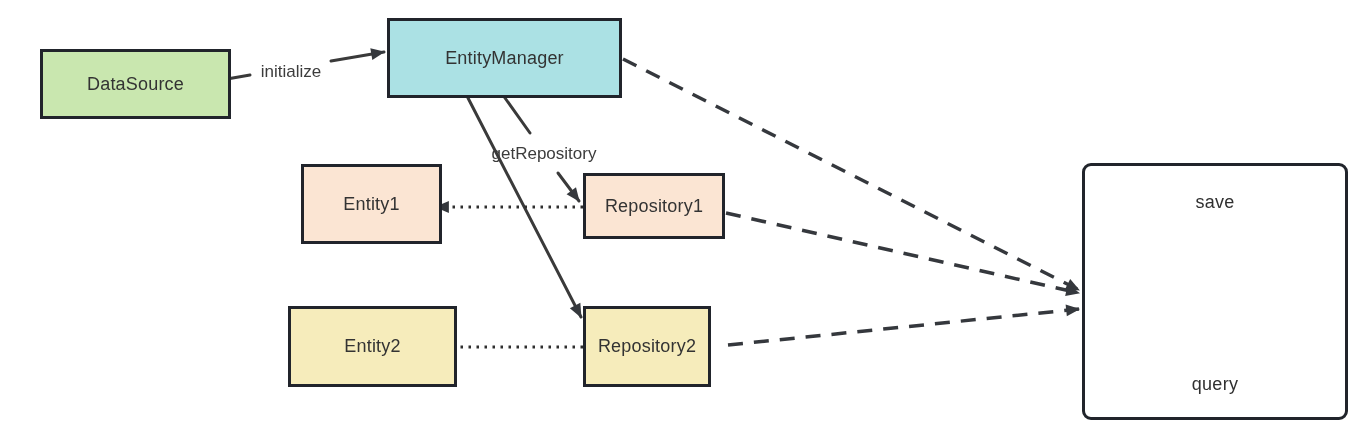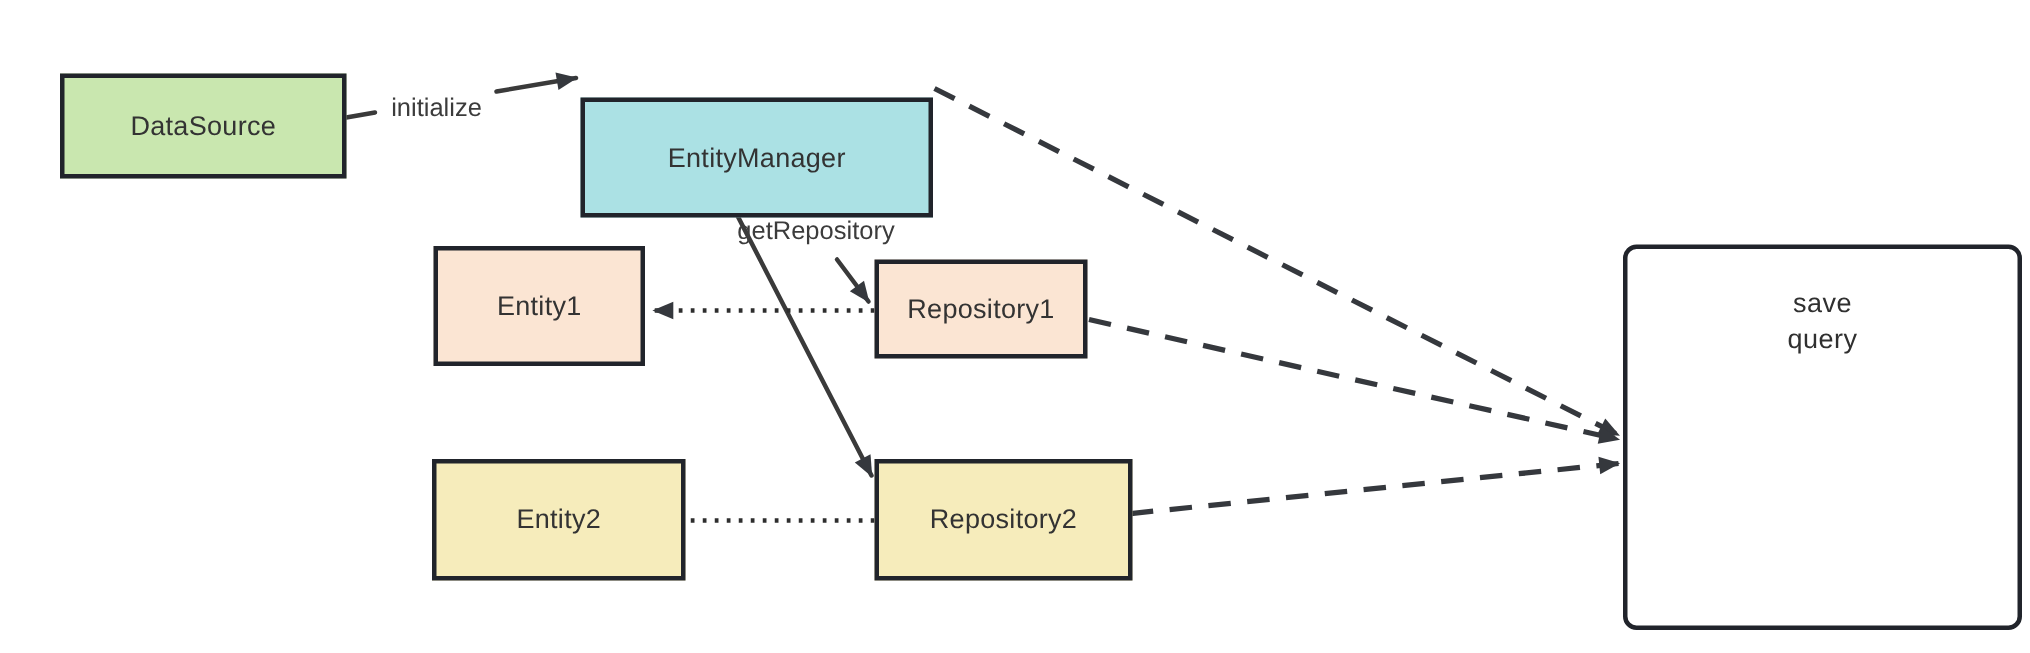--- a/index.html
+++ b/index.html
@@ -52,36 +52,37 @@
     box-sizing: border-box;
     border: 3px solid #21242b;
     display: flex;
     align-items: center;
     justify-content: center;
     font-size: 18px;
     color: #333333;
     letter-spacing: 0.2px;
   }
   .node-datasource   { left: 12px;  top: 49px;  width: 191px; height: 70px; background: #c9e7af; margin-left: 28px; }
-  .node-entitymanager{ left: 387px; top: 18px;  width: 235px; height: 80px; background: #abe1e4; margin-top: 47px; }
-  .node-entity1      { left: 289px; top: 164px; width: 141px; height: 80px; background: #fbe5d3; }
+  .node-entitymanager{ left: 387px; top: 18px;  width: 235px; height: 80px; background: #abe1e4; }
+  .node-entity1      { left: 301px; top: 164px; width: 141px; height: 80px; background: #fbe5d3; }
   .node-repository1  { left: 583px; top: 173px; width: 142px; height: 66px; background: #fbe5d3; }
   .node-entity2      { left: 288px; top: 306px; width: 169px; height: 81px; background: #f6ecbb; }
-  .node-repository2  { left: 583px; top: 306px; width: 172px; height: 81px; background: #f6ecbb; }
+  .node-repository2  { left: 583px; top: 306px; width: 128px; height: 81px; background: #f6ecbb; }
   .methods-box {
     position: absolute;
     box-sizing: border-box;
     left: 1082px; top: 163px;
     width: 266px; height: 257px;
     background: #ffffff;
     border: 3px solid #21242b;
     border-radius: 9px;
     display: flex;
     flex-direction: column;
-    padding: 24px 0 35px 0;
+    justify-content: space-between;
+    padding: 24px 0 21px 0;
   }
   .method-item {
     text-align: center;
     font-size: 18px;
     line-height: 24px;
     color: #303030;
     letter-spacing: 0.3px;
   }
 </style>
 </head>

